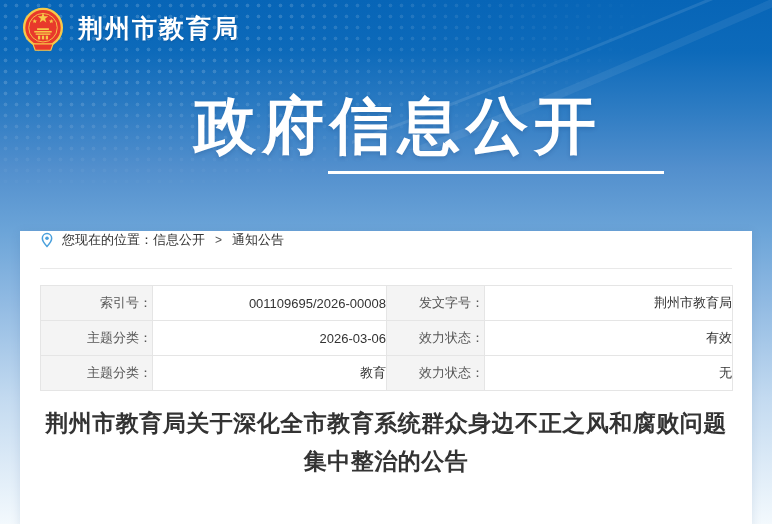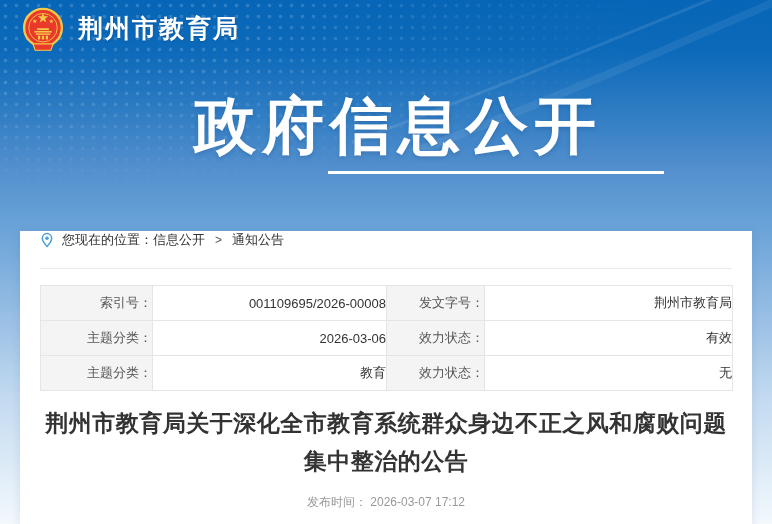--- a/index.html
+++ b/index.html
@@ -158,18 +158,14 @@
         <td class="m-label">主题分类：</td>
         <td class="m-value">教育</td>
         <td class="m-label">效力状态：</td>
         <td class="m-value">无</td>
       </tr>
     </tbody>
   </table>
 
   <div class="article-title">荆州市教育局关于深化全市教育系统群众身边不正之风和腐败问题集中整治的公告</div>
 
-  <div class="publish-line">
-    <span>发布时间：</span>
-    <span>2026-03-07 17:12</span>
-  </div>
 
 </div>
 
 </body></html>

